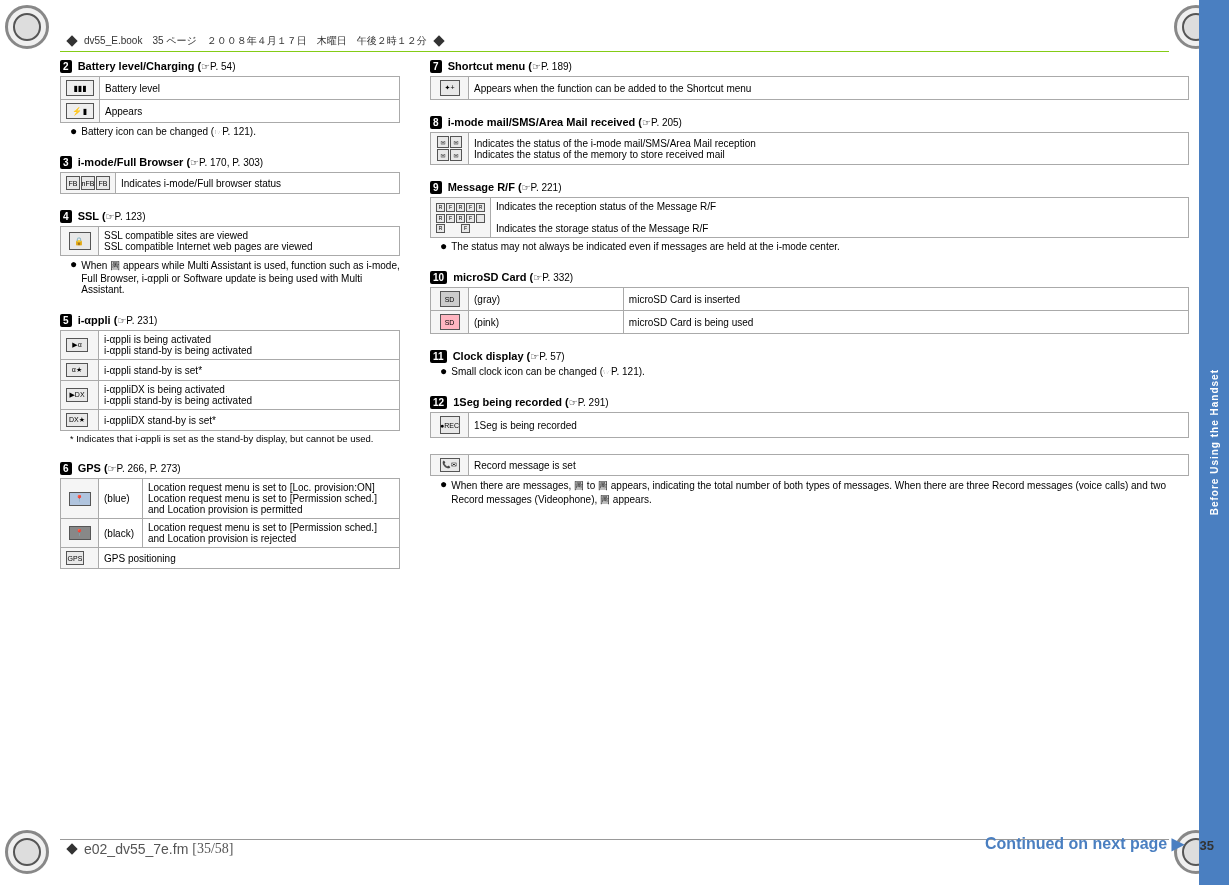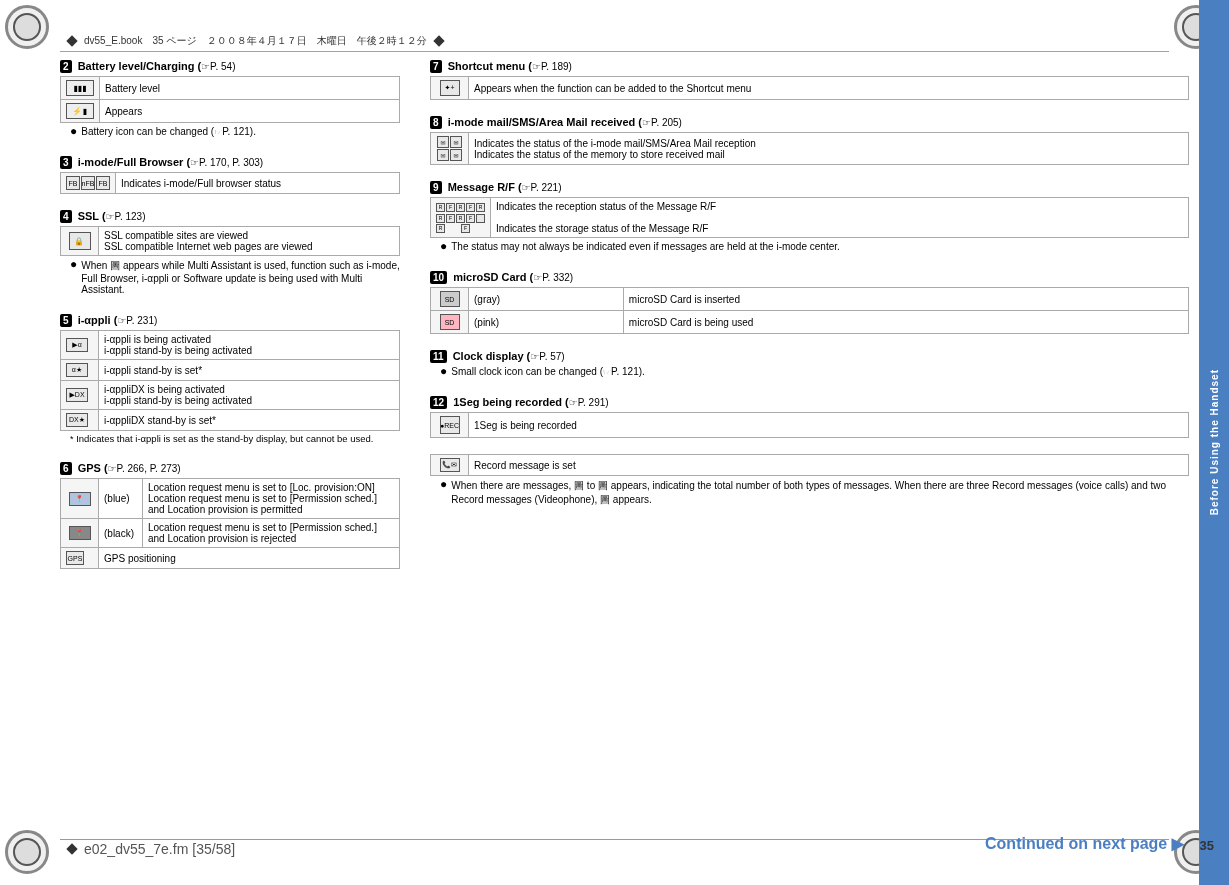--- a/index.html
+++ b/index.html
@@ -374,21 +374,21 @@
 </div>
 
 <div class="right-sidebar">
   <span class="sidebar-text">Before Using the Handset</span>
 </div>
 
 <div class="bottom-bar">
   <div class="bottom-bar-diamond"></div>
   <span>e02_dv55_7e.fm</span>
   <br>
-  <span style="margin-left:4px;">[35/58]</span>
+  <span style="margin-left:4px;font-family:Liberation Serif, serif;">[35/58]</span>
 </div>
 
 <div class="continued">
   <span>Continued on next page</span> ▶
 </div>
 
 <div class="page-num">35</div>
 
 <div class="main-content">
 

